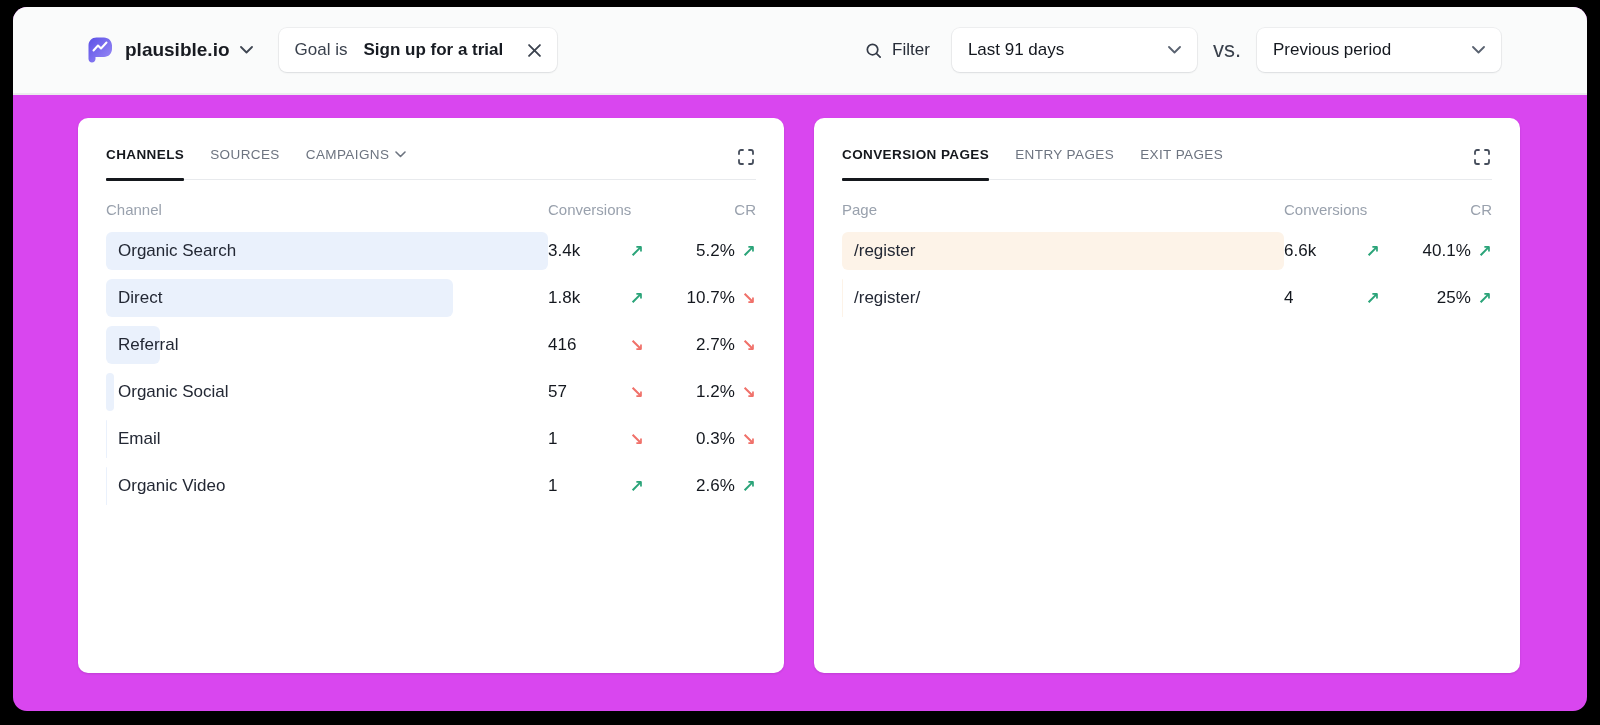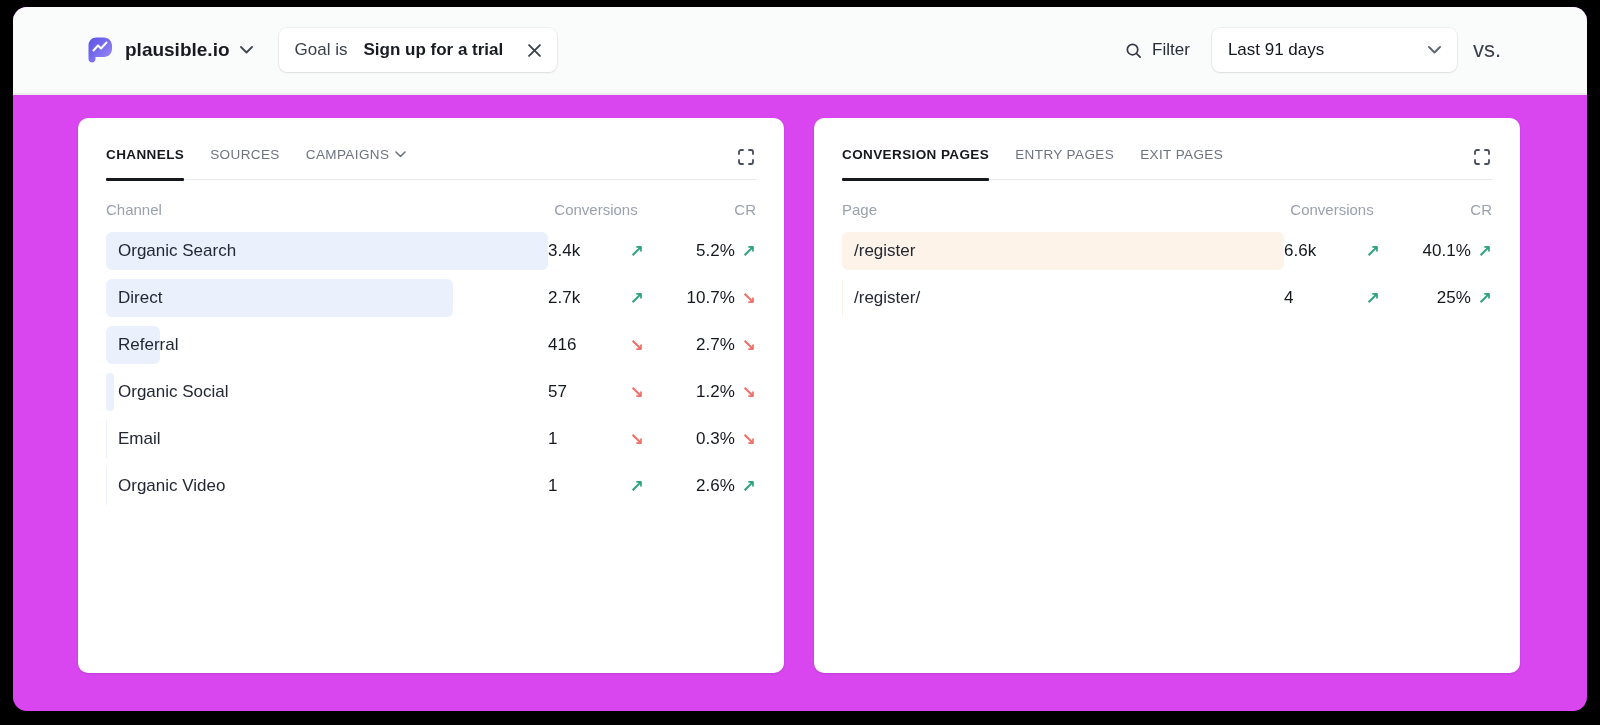--- a/index.html
+++ b/index.html
@@ -54,21 +54,21 @@
     text-transform:uppercase;color:#6d7480;display:flex;align-items:center;gap:6px;
   }
   .tab.active{color:#15181d;font-weight:700;}
   .tab.active::after{
     content:"";position:absolute;left:0;right:0;bottom:-2px;height:3px;
     background:#15181d;border-radius:1px;
   }
   .expand{background:none;border:none;padding:0;cursor:pointer;margin-top:0;display:flex;}
   .cols{display:flex;margin-top:21px;font-size:15px;color:#99a1ad;}
   .col-name{flex:1;}
-  .col-conv{width:96px;text-align:center;}
+  .col-conv{width:96px;text-align:left;}
   .col-cr{width:112px;text-align:right;}
   .rows{margin-top:14px;}
   .row{display:flex;align-items:center;margin-bottom:9px;height:38px;}
   .cell{display:flex;align-items:center;}
   .cell.name{flex:1;position:relative;height:38px;min-width:0;}
   .bar{position:absolute;left:0;top:0;bottom:0;background:var(--bar-color,#eaf1fc);border-radius:6px;}
   .label{position:relative;margin-left:12px;font-size:17px;color:#232834;}
   .cell.conv{width:96px;justify-content:space-between;gap:7px;}
   .cell.cr{width:112px;justify-content:flex-end;gap:7px;}
   .num{font-size:17px;font-weight:500;color:#14181f;}
@@ -120,20 +120,26 @@
 
       <div class="select date">
         <span>Last 91 days</span>
         <svg width="13" height="8" viewBox="0 0 13 8" fill="none">
           <path d="M1 1l5.5 5.5L12 1" stroke="#596270" stroke-width="1.8" stroke-linecap="round" stroke-linejoin="round"></path>
         </svg>
       </div>
 
       <span class="vs">vs.</span>
 
+      <div class="select cmp">
+        <span>Previous period</span>
+        <svg width="13" height="8" viewBox="0 0 13 8" fill="none">
+          <path d="M1 1l5.5 5.5L12 1" stroke="#596270" stroke-width="1.8" stroke-linecap="round" stroke-linejoin="round"></path>
+        </svg>
+      </div>
     </div>
   </header>
 
   <main>
 
     <section class="panel" style="--bar-color: #eaf1fc;">
       <div class="tabs-row">
         <nav class="tabs">
             <button class="tab active">
               <span>CHANNELS</span>
@@ -176,21 +182,21 @@
               <span class="num">5.2%</span>
               <span class="arrow up">↗</span>
             </div>
           </div>
           <div class="row">
             <div class="cell name">
               <span class="bar" style="width:78.5%"></span>
               <span class="label">Direct</span>
             </div>
             <div class="cell conv">
-              <span class="num">2.7k</span>
+              <span class="num">1.8k</span>
               <span class="arrow up">↗</span>
             </div>
             <div class="cell cr">
               <span class="num">10.7%</span>
               <span class="arrow down">↘</span>
             </div>
           </div>
           <div class="row">
             <div class="cell name">
               <span class="bar" style="width:12.2%"></span>

